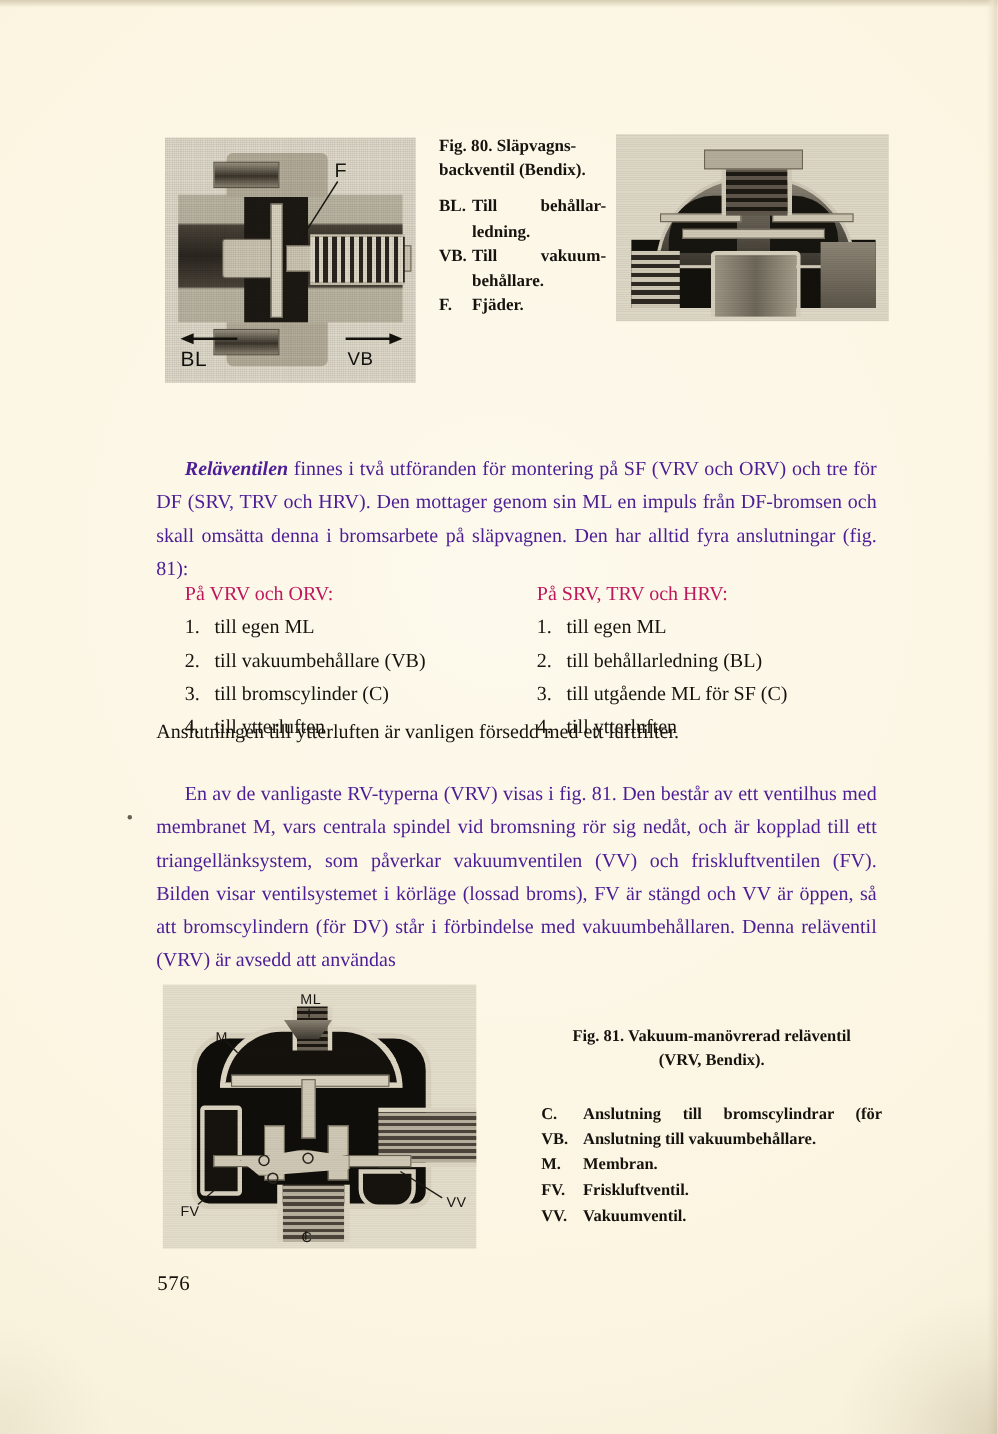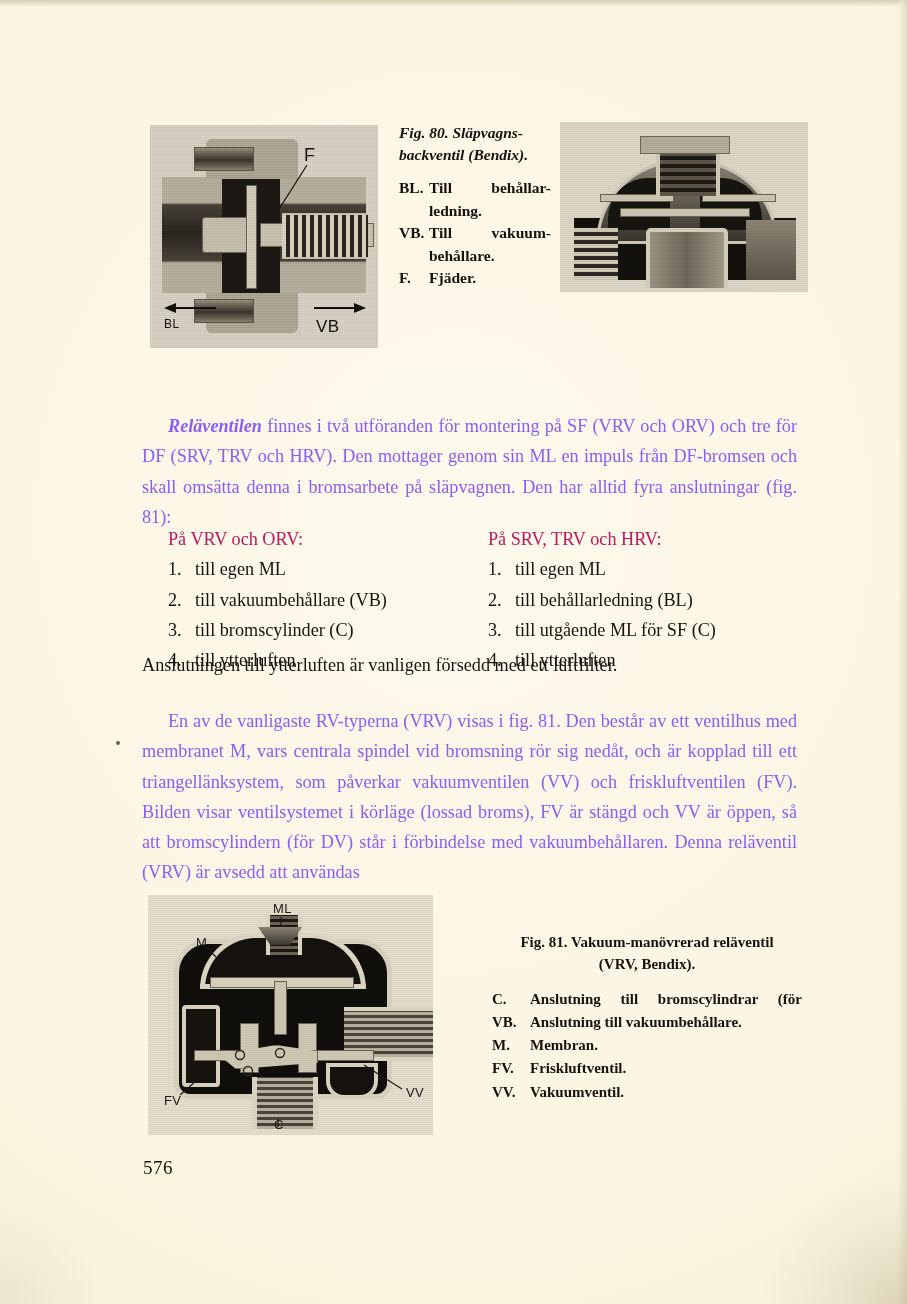--- a/index.html
+++ b/index.html
@@ -102,34 +102,34 @@
     position:absolute;left:154px;top:20px;font-size:18px;color:#1a1712;
     font-family:"Liberation Sans",sans-serif;letter-spacing:.5px;
   }
   .f80-arrow-l{
     position:absolute;left:14px;top:177px;width:52px;height:12px;
   }
   .f80-arrow-r{
     position:absolute;left:164px;top:177px;width:52px;height:12px;
   }
   .f80-lbl-BL{
-    position:absolute;left:14px;top:192px;font-size:12px;
+    position:absolute;left:14px;top:192px;font-size:19px;
     font-family:"Liberation Sans",sans-serif;color:#131110;letter-spacing:.5px;
   }
   .f80-lbl-VB{
     position:absolute;left:166px;top:192px;font-size:17px;
     font-family:"Liberation Sans",sans-serif;color:#131110;letter-spacing:.5px;
   }
 
   
   .fig80-cap{
     position:absolute;left:399px;top:122px;width:152px;
     font-size:15.5px;line-height:1.42;font-weight:bold;color:#16130f;
   }
-  .fig80-cap .ttl{margin-bottom:11px;font-style:italic;}
+  .fig80-cap .ttl{margin-bottom:11px;}
   .fig80-cap dl{margin:0;}
   .fig80-cap .row{display:flex;margin-bottom:1px;}
   .fig80-cap .key{width:30px;flex:none;}
   .fig80-cap .val{flex:1;}
   .fig80-cap .val.j{text-align:justify;text-align-last:justify;}
   .fig80-cap .cont{padding-left:30px;}
 
   
   .fig80-right{
     position:absolute;left:560px;top:122px;width:248px;height:170px;
@@ -189,21 +189,21 @@
     background:#cdc6b3;border:1px solid #6a6455;
   }
   .f80r-armR{
     position:absolute;left:142px;top:72px;width:72px;height:6px;
     background:#cdc6b3;border:1px solid #6a6455;
   }
 
   
   .para{
     position:absolute;left:142px;width:655px;
-    font-size:18.2px;line-height:30.3px;color:#8b5cf6;
+    font-size:18.2px;line-height:30.3px;color:#4c1d95;
     text-align:justify;text-align-last:left;
   }
   .para .ind{display:inline-block;width:26px;}
   .it{font-style:italic;font-weight:bold;}
 
   .margin-dot{
     position:absolute;left:116px;top:741px;width:4px;height:4px;
     background:#4a4338;border-radius:50%;opacity:.85;
   }
 
@@ -300,21 +300,21 @@
     position:absolute;font-family:"Liberation Sans",sans-serif;
     font-size:13px;color:#1a1712;letter-spacing:.4px;
   }
 
   
   .fig81-cap{
     position:absolute;left:492px;top:932px;width:310px;
     font-size:15px;line-height:1.45;font-weight:bold;color:#16130f;
   }
   .fig81-cap .t1{text-align:center;}
-  .fig81-cap .t2{text-align:center;margin-bottom:13px;}
+  .fig81-cap .t2{text-align:center;margin-bottom:27px;}
   .fig81-cap .row{display:flex;margin-bottom:1.5px;}
   .fig81-cap .key{width:38px;flex:none;}
   .fig81-cap .val{flex:1;}
   .fig81-cap .val.j{text-align:justify;text-align-last:justify;}
   .fig81-cap .cont{padding-left:38px;}
 
   .folio{
     position:absolute;left:143px;top:1157px;
     font-size:19px;color:#17140f;letter-spacing:.5px;
   }

